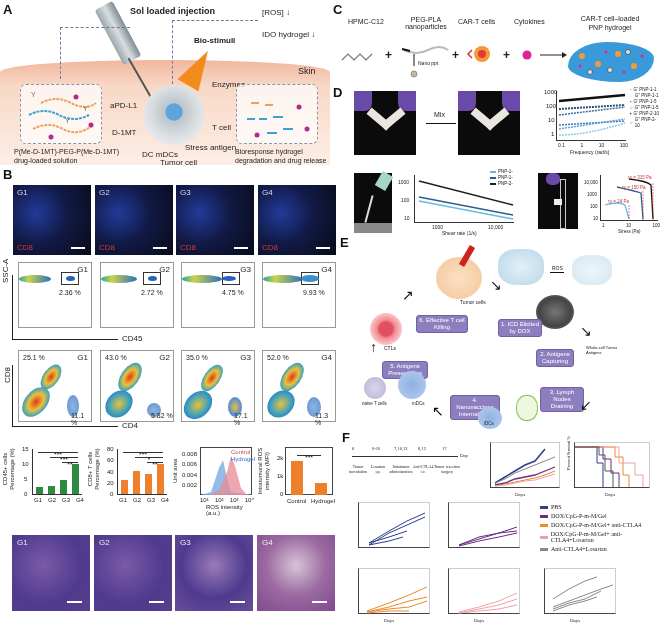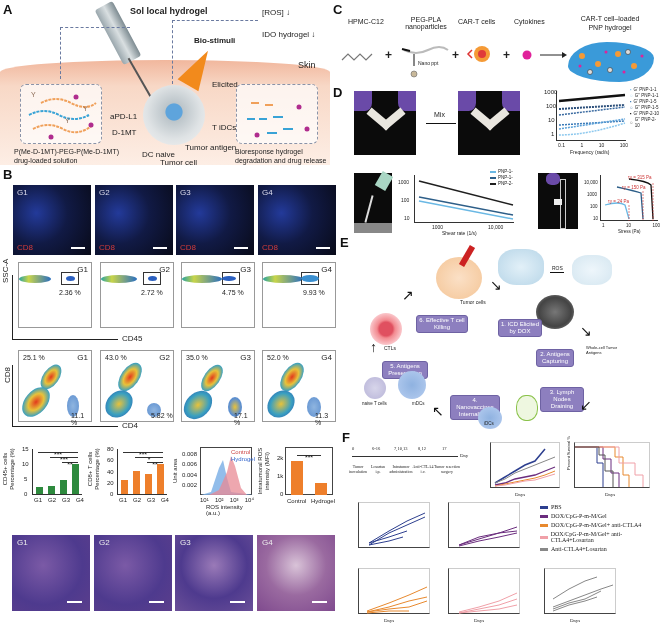--- a/index.html
+++ b/index.html
@@ -51,51 +51,51 @@
   .leg{display:flex;align-items:center;gap:3px;font-size:6px;font-family:"Liberation Serif",serif;margin-bottom:3px}
   .leg i{display:inline-block;width:8px;height:3px}
   svg{position:absolute;overflow:visible}
 </style>
 </head>
 <body>
 
 <div id="panelA" class="abs">
   <div class="plabel" style="left:3px;top:2px">A</div>
   <div class="skin"></div>
-  <div class="abs t9" style="left:130px;top:6px;font-weight:bold">Sol local hydrogel</div>
+  <div class="abs t9" style="left:130px;top:6px;font-weight:bold">Sol loaded injection</div>
   <div class="abs t8" style="left:262px;top:8px">[ROS] ↓</div>
   <div class="abs t8" style="left:262px;top:30px">IDO hydrogel ↓</div>
   <div class="abs t8" style="left:194px;top:36px;font-weight:bold">Bio-stimuli</div>
-  <div class="abs t9" style="left:298px;top:60px">Skin</div>
+  <div class="abs t9" style="left:298px;top:66px">Skin</div>
   <div class="syringe"></div>
   <div class="needle"></div>
 
   <div class="abs" style="left:60px;top:27px;width:70px;height:52px;border-top:1px dashed #6a7aa0;border-left:1px dashed #6a7aa0"></div>
   <div class="abs" style="left:172px;top:20px;width:86px;height:64px;border-top:1px dashed #6a7aa0;border-left:1px dashed #6a7aa0"></div>
   <div class="dashbox" style="left:20px;top:84px;width:82px;height:60px">
     <svg width="82" height="60">
       <path d="M8 30 q15 -8 30 0 t30 0" stroke="#39a3d6" stroke-width="2" fill="none" stroke-dasharray="3 1"></path>
       <path d="M12 44 q15 -8 30 0 t30 -4" stroke="#f0a05a" stroke-width="2" fill="none" stroke-dasharray="3 1"></path>
       <path d="M20 18 q15 -8 30 0 t25 0" stroke="#f0a05a" stroke-width="2" fill="none" stroke-dasharray="3 1"></path>
       <circle cx="55" cy="12" r="2.5" fill="#b02c8e"></circle>
         <circle cx="30" cy="52" r="2.5" fill="#b02c8e"></circle>
         <circle cx="70" cy="40" r="2.5" fill="#b02c8e"></circle>
       <text x="10" y="12" font-size="7" fill="#8a6a55">Y</text>
         <text x="62" y="26" font-size="7" fill="#8a6a55">Y</text>
         <text x="44" y="38" font-size="7" fill="#8a6a55">Y</text>
     </svg>
   </div>
   <div class="tumor"></div>
   <div class="bolt"></div>
-  <div class="abs t8" style="left:212px;top:80px">Elicited</div>
-  <div class="abs t8" style="left:110px;top:112px">aPD-L1</div>
+  <div class="abs t8" style="left:212px;top:80px">Enzymes</div>
+  <div class="abs t8" style="left:110px;top:101px">aPD-L1</div>
   <div class="abs t8" style="left:112px;top:128px">D-1MT</div>
-  <div class="abs t8" style="left:212px;top:123px">T iDCs</div>
-  <div class="abs t8" style="left:142px;top:150px">DC naive</div>
-  <div class="abs t8" style="left:185px;top:143px">Tumor antigen</div>
+  <div class="abs t8" style="left:212px;top:123px">T cell</div>
+  <div class="abs t8" style="left:142px;top:150px">DC mDCs</div>
+  <div class="abs t8" style="left:185px;top:143px">Stress antigen</div>
   <div class="abs t8" style="left:160px;top:158px">Tumor cell</div>
   <div class="dashbox" style="left:236px;top:84px;width:82px;height:60px">
     <svg width="82" height="60">
       <path d="M10 34 l8 0 m4 0 l8 0 m6 -2 l10 0" stroke="#39a3d6" stroke-width="2"></path>
       <path d="M30 48 l10 0 m6 -4 l10 0" stroke="#39a3d6" stroke-width="2"></path>
       <path d="M14 18 l8 0 m6 2 l8 0" stroke="#f0a05a" stroke-width="2"></path>
       <circle cx="20" cy="50" r="2.5" fill="#b02c8e"></circle>
         <circle cx="62" cy="22" r="2.5" fill="#b02c8e"></circle>
         <circle cx="70" cy="44" r="2.5" fill="#b02c8e"></circle>
     </svg>

